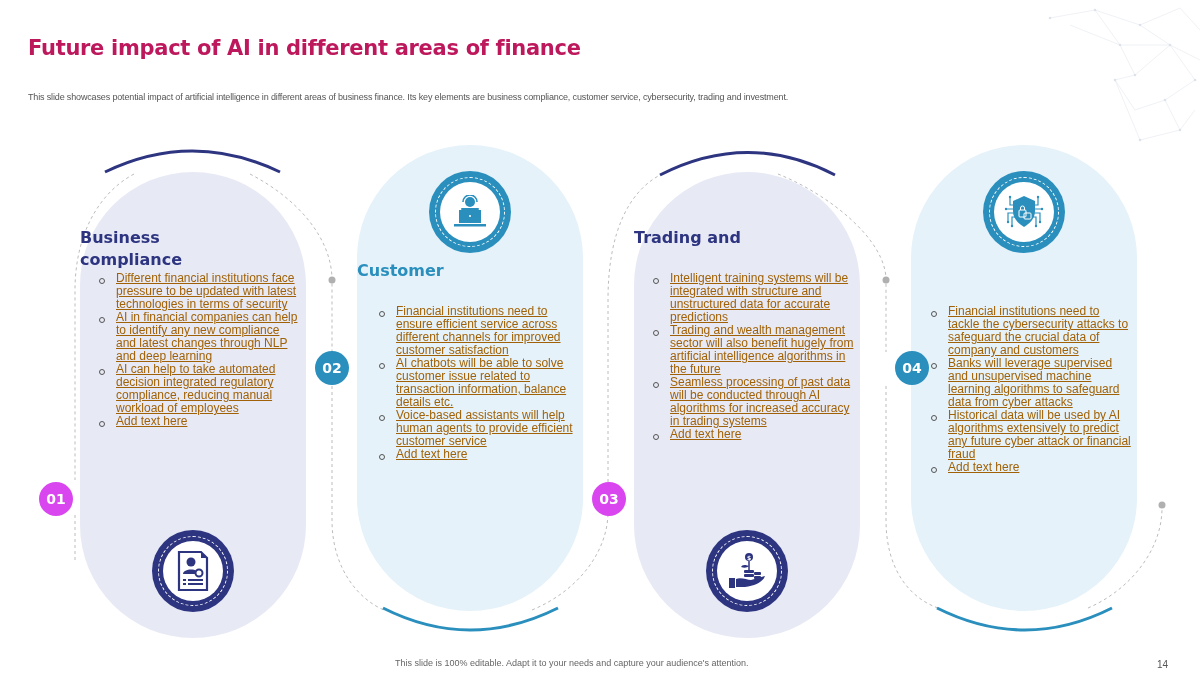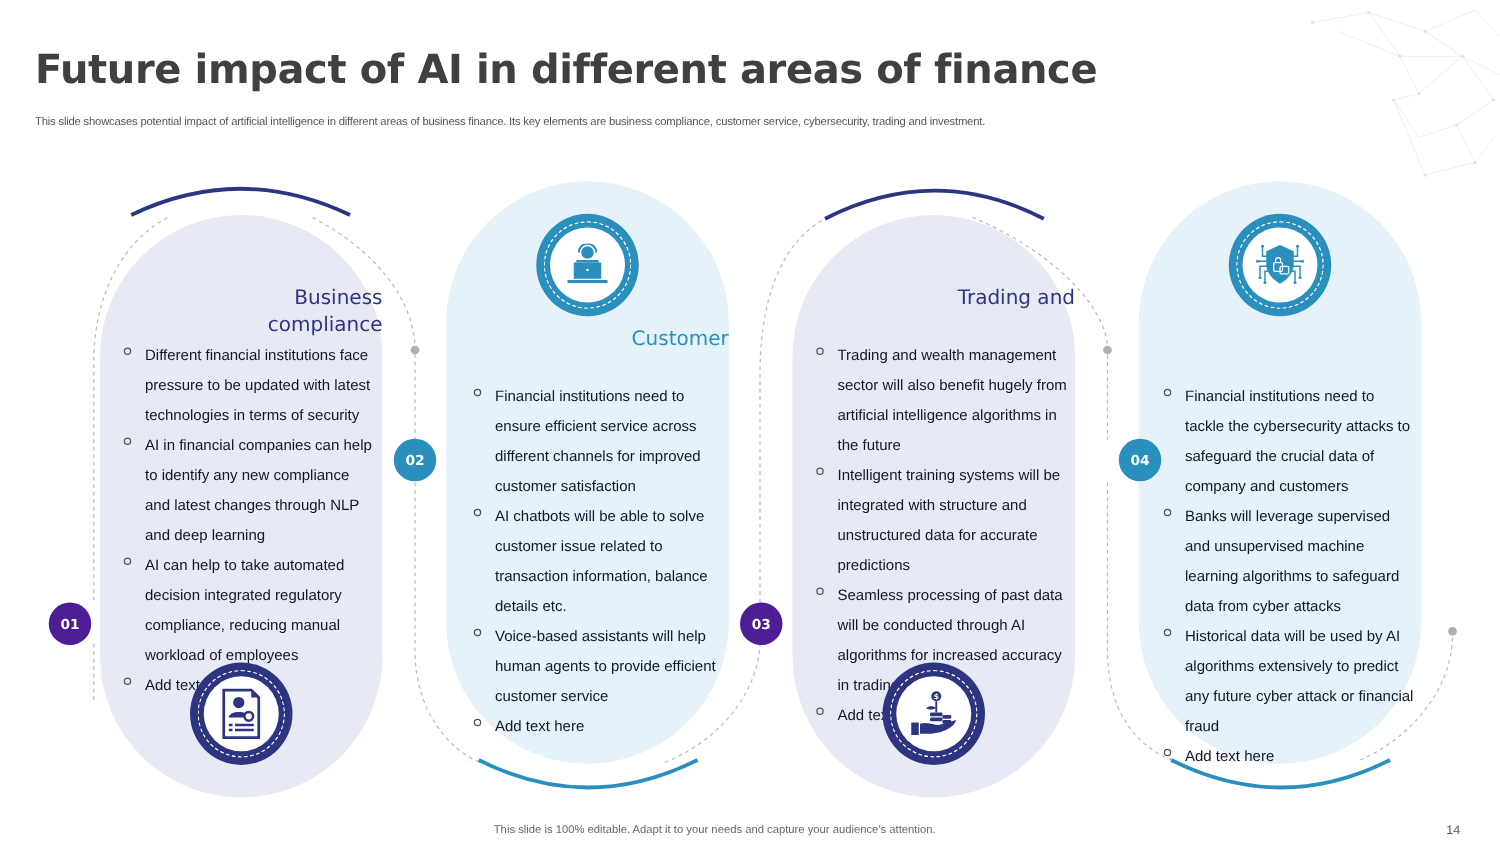--- a/index.html
+++ b/index.html
@@ -2,21 +2,21 @@
 <html><head>
 <meta charset="utf-8">
 <style>
   * { box-sizing: border-box; margin: 0; padding: 0; }
   html, body { width: 1200px; height: 675px; overflow: hidden; background: #ffffff; }
   body { position: relative; font-family: "Liberation Sans", sans-serif; }
 
   .title {
     position: absolute; left: 28px; top: 36px;
     font-family: "DejaVu Sans", sans-serif; font-weight: bold;
-    font-size: 32px; color: #404040; letter-spacing: -0.3px;
+    font-size: 21px; color: #be185d; letter-spacing: -0.3px;
   }
   .subtitle {
     position: absolute; left: 28px; top: 92px;
     font-size: 9px; color: #555; letter-spacing: -0.15px;
   }
   .footer {
     position: absolute; left: 395px; top: 658px;
     font-size: 9px; color: #666;
   }
   .page-num {
@@ -27,31 +27,31 @@
   .net-deco { position: absolute; right: 0; top: 0; width: 180px; height: 160px; }
   .connector { position: absolute; left: 0; top: 0; width: 1200px; height: 675px; pointer-events: none; }
 
   .card {
     position: absolute; width: 226px;
     border-radius: 113px;
   }
   .card.navy { background: #e7e9f5; }
   .card.blue { background: #e5f2fa; }
   .card-title {
-    position: absolute; left: 0; width: 100%; text-align: right;
-    font-family: "DejaVu Sans", sans-serif; font-weight: normal;
+    position: absolute; left: 0; width: 100%; text-align: left;
+    font-family: "DejaVu Sans", sans-serif; font-weight: bold;
     font-size: 16px; line-height: 22px;
   }
   .navy .card-title { color: #2e3580; }
   .blue .card-title { color: #2a8fbd; }
 
   .bullets {
     position: absolute; list-style: none;
     font-family: "Liberation Sans", sans-serif;
-    font-size: 12px; line-height: 24px; color: #0f172a;
+    font-size: 12px; line-height: 13px; color: #a16207; text-decoration: underline;
   }
   .bullets li { position: relative; padding-left: 18px; }
   .bullets li::before {
     content: ""; position: absolute; left: 1px; top: 6px;
     width: 4px; height: 4px; border: 1px solid #555; border-radius: 50%;
   }
 
   .icon-ring {
     position: absolute; width: 82px; height: 82px; border-radius: 50%;
     display: flex; align-items: center; justify-content: center;
@@ -63,23 +63,23 @@
     border-radius: 50%; border: 1.5px dashed #ffffff;
   }
   .icon-ring .inner {
     width: 60px; height: 60px; border-radius: 50%; background: #ffffff;
     display: flex; align-items: center; justify-content: center; position: relative; z-index: 1;
   }
 
   .num-badge {
     position: absolute; width: 34px; height: 34px; border-radius: 50%;
     color: #fff; font-family: "DejaVu Sans", sans-serif; font-weight: bold;
-    font-size: 11px; display: flex; align-items: center; justify-content: center;
-  }
-  .num-badge.navy-b { background: #4c1d95; }
+    font-size: 14px; display: flex; align-items: center; justify-content: center;
+  }
+  .num-badge.navy-b { background: #d946ef; }
   .num-badge.blue-b { background: #2a8fbd; }
 </style>
 </head>
 <body>
 
 <svg class="net-deco" viewBox="0 0 180 160">
   <g stroke="#e4e8ee" stroke-width="0.6" fill="none">
     <path d="M30 18 L75 10 L120 25 L160 8 L180 30"></path>
     <path d="M50 25 L100 45 L150 45 L180 60"></path>
     <path d="M100 45 L115 75 L150 45 L175 80"></path>
@@ -187,22 +187,22 @@
     <li>Add text here</li>
   </ul>
 </div>
 <div class="num-badge blue-b" style="left:315px; top:351px;">02</div>
 
 <div class="card navy" style="left:634px; top:172px; height:466px;">
   <div class="card-title" style="top:55px;">
     <div>Trading and</div>
   </div>
   <ul class="bullets" style="left:18px; top:100px; width:206px;">
+    <li>Intelligent training systems will be integrated with structure and unstructured data for accurate predictions</li>
     <li>Trading and wealth management sector will also benefit hugely from artificial intelligence algorithms in the future</li>
-    <li>Intelligent training systems will be integrated with structure and unstructured data for accurate predictions</li>
     <li>Seamless processing of past data will be conducted through AI algorithms for increased accuracy in trading systems</li>
     <li>Add text here</li>
   </ul>
   <div class="icon-ring navy-ring" style="left:72px; top:358px;">
     <div class="dash"></div>
     <div class="inner">
       <svg width="40" height="38" viewBox="0 0 40 38">
         <circle cx="22" cy="5" r="4" fill="#2e3580"></circle>
         <text x="22" y="7.5" font-size="6" fill="#fff" text-anchor="middle" font-family="DejaVu Sans, sans-serif" font-weight="bold">$</text>
         <path d="M22 9 V18" stroke="#2e3580" stroke-width="1.5"></path>

